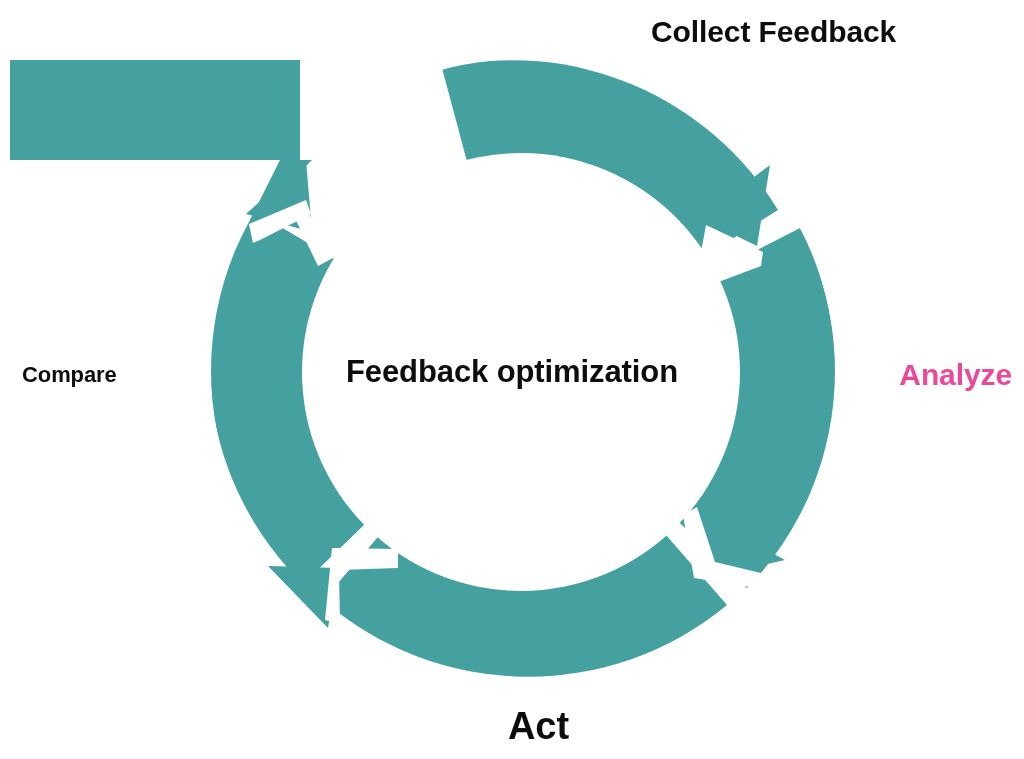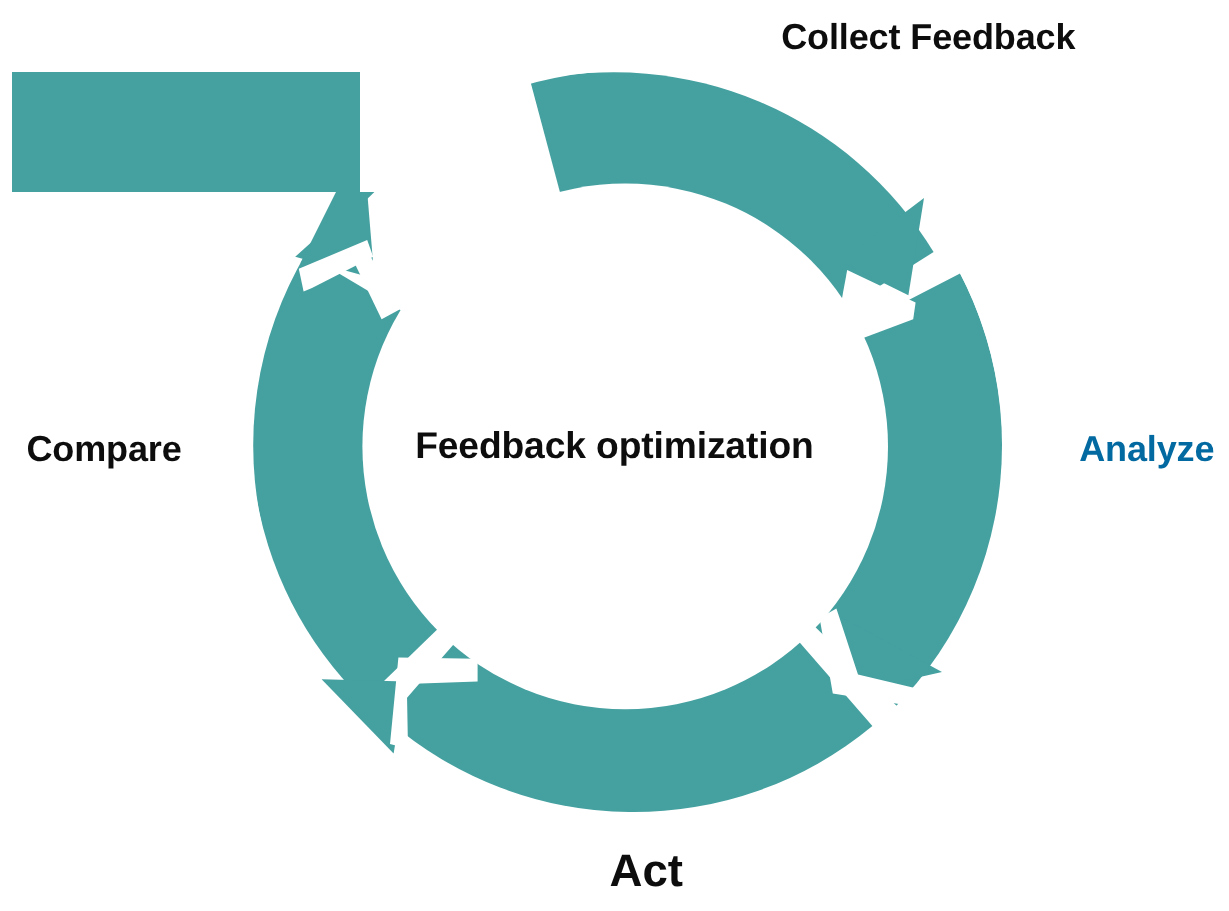--- a/index.html
+++ b/index.html
@@ -46,21 +46,21 @@
   }
   #label-analyze {
     right: 12px;
     top: 357px;
     font-size: 30px;
     line-height: 36px;
   }
   #label-compare {
     left: 22px;
     top: 357px;
-    font-size: 30px;
+    font-size: 22px;
     line-height: 36px;
   }
   #label-act {
     left: 508px;
     top: 708px;
     font-size: 38px;
     line-height: 36px;
   }
   #label-center {
     left: 0;
@@ -138,21 +138,21 @@
       <path fill="#45A0A0" d="M 10 60
                L 300 60
                L 300 160
                L 10 160 Z"></path>
       <path fill="#45A0A0" d="M 280 160 L 312 160 L 250 220 Z"></path>
     </g>
   </svg>
 
   <div class="node-label" id="label-collect-feedback" style="color: rgb(13, 13, 13);">Collect Feedback</div>
 
-  <div class="node-label" id="label-analyze" style="color: #0369a1;">Analyze</div>
+  <div class="node-label" id="label-analyze" style="color: #ec4899;">Analyze</div>
 
   <div class="node-label" id="label-act" style="color: rgb(13, 13, 13);">Act</div>
 
   <div class="node-label" id="label-compare" style="color: rgb(13, 13, 13);">Compare</div>
 
   <div class="node-label" id="label-center" style="color: rgb(13, 13, 13);">Feedback optimization</div>
 
 </div>
 
 </body></html>

